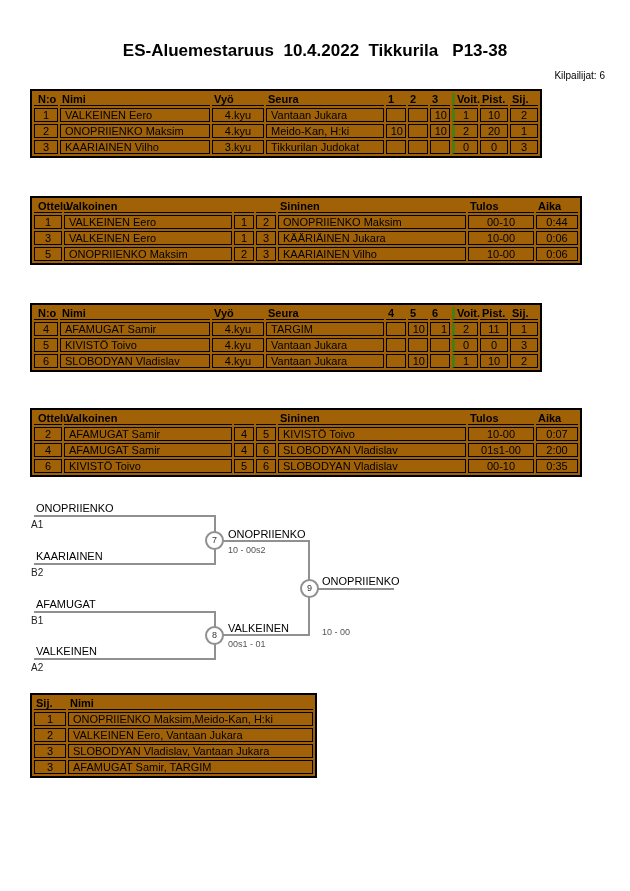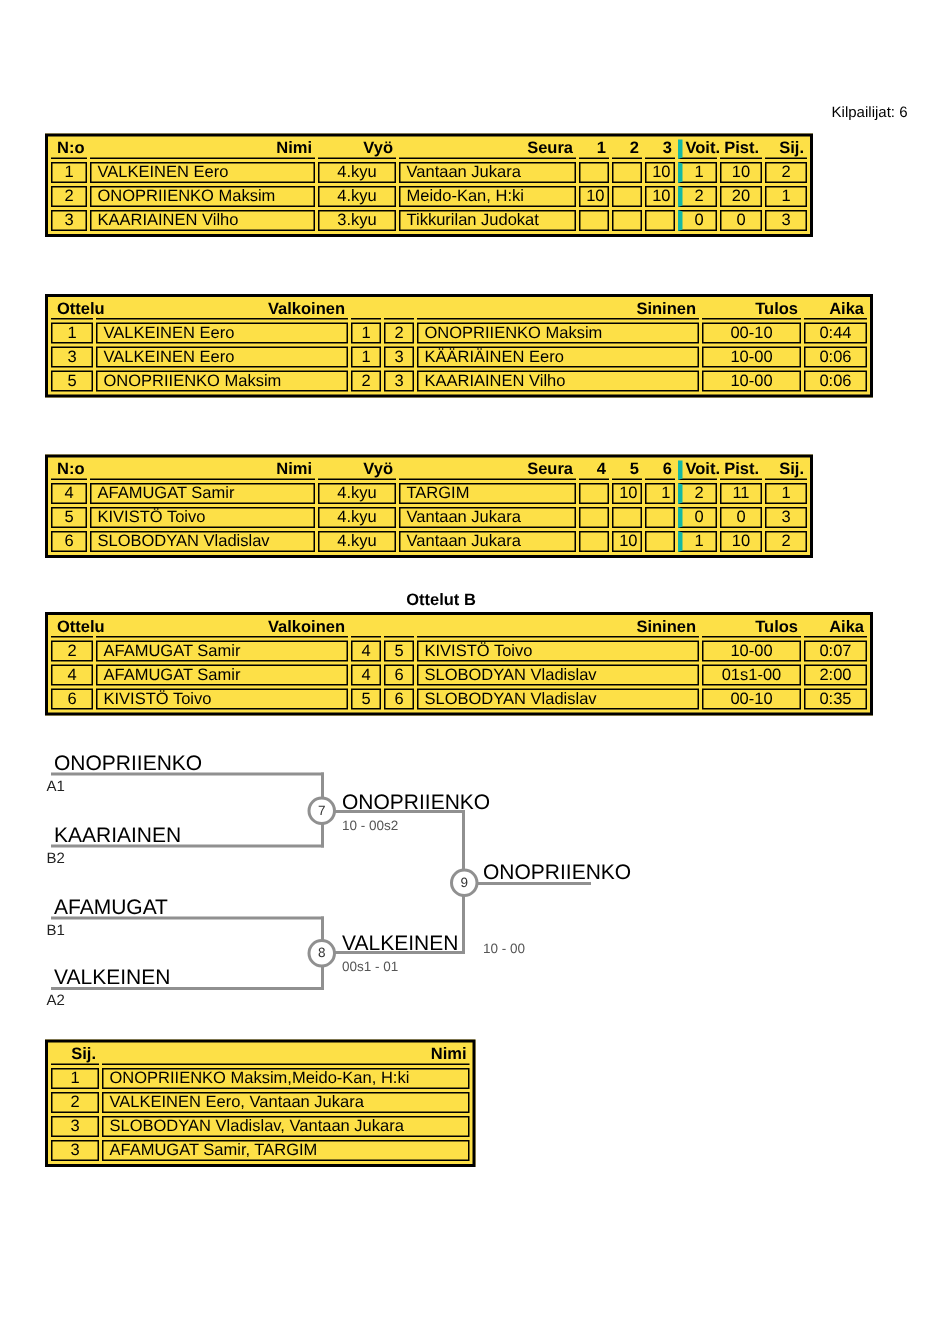--- a/index.html
+++ b/index.html
@@ -4,43 +4,44 @@
 <style>
   html,body{margin:0;padding:0;background:#fff;}
   .page{position:relative;width:630px;height:891px;background:#fff;color:#000;
         font-family:"Liberation Sans",sans-serif;overflow:hidden;}
   .abs{position:absolute;}
   .page-title{top:41px;left:0;width:630px;text-align:center;font-size:17px;
               font-weight:bold;white-space:pre;}
   .section-label{font-size:11px;font-weight:bold;text-align:center;white-space:nowrap;}
   .count-label{font-size:10px;white-space:nowrap;}
   table{border-collapse:separate;border-spacing:2px;border:2px solid #000;
-        table-layout:fixed;background:#fde047;}
+        table-layout:fixed;background:#a16207;}
   td,th{font-size:11px;height:12px;line-height:12px;padding:0 2px;
         overflow:visible;white-space:nowrap;vertical-align:middle;}
   td{border:1px solid #000;}
-  th{border:none;border-bottom:1px solid #000;font-weight:bold;text-align:right;}
+  th{border:none;border-bottom:1px solid #000;font-weight:bold;text-align:left;}
   .tl{text-align:left;padding-left:4px;}
   .tc{text-align:center;}
   .tr{text-align:right;padding-right:2px;}
-  .grp{border-left:3px solid #14b8a6;}
+  .grp{border-left:3px solid #4d7c0f;}
   
   .bline{background:#909090;}
-  .bname{font-size:14px;line-height:12px;white-space:nowrap;}
+  .bname{font-size:11px;line-height:12px;white-space:nowrap;}
   .bseed{font-size:10px;line-height:11px;white-space:nowrap;color:#222;}
   .bscore{font-size:9px;line-height:10px;white-space:nowrap;color:#555;}
   .bcircle{width:15px;height:15px;border:2px solid #909090;border-radius:50%;
            background:#fff;text-align:center;font-size:9px;line-height:15px;
            color:#333;}
 </style>
 </head>
 <body>
 
 <div class="page">
 
+  <div class="abs page-title">ES-Aluemestaruus  10.4.2022  Tikkurila   P13-38</div>
 
 
   <div class="abs count-label" style="top:70px;right:25px;">Kilpailijat: 6</div>
 
   <table class="abs" style="top:89px;left:30px;width:490px;">
     <colgroup>
         <col style="width:24px">
         <col style="width:150px">
         <col style="width:52px">
         <col style="width:118px">
@@ -131,21 +132,21 @@
       <td class="tc">2</td>
       <td class="tl">ONOPRIIENKO Maksim</td>
       <td class="tc">00-10</td>
       <td class="tc">0:44</td>
     </tr>
     <tr>
       <td class="tc">3</td>
       <td class="tl">VALKEINEN Eero</td>
       <td class="tc">1</td>
       <td class="tc">3</td>
-      <td class="tl">KÄÄRIÄINEN Eero</td>
+      <td class="tl">KÄÄRIÄINEN Jukara</td>
       <td class="tc">10-00</td>
       <td class="tc">0:06</td>
     </tr>
     <tr>
       <td class="tc">5</td>
       <td class="tl">ONOPRIIENKO Maksim</td>
       <td class="tc">2</td>
       <td class="tc">3</td>
       <td class="tl">KAARIAINEN Vilho</td>
       <td class="tc">10-00</td>
@@ -213,21 +214,20 @@
       <td class="tr"></td>
       <td class="tr">10</td>
       <td class="tr"></td>
       <td class="tc grp">1</td>
       <td class="tc">10</td>
       <td class="tc">2</td>
     </tr>
   </tbody>
     </table>
 
-  <div class="abs section-label" style="top:394px;left:30px;width:528px;">Ottelut B</div>
 
   <table class="abs" style="top:408px;left:30px;width:528px;">
     <colgroup>
         <col style="width:28px">
         <col style="width:168px">
         <col style="width:20px">
         <col style="width:20px">
       <col style="width:188px">
         <col style="width:66px">
         <col style="width:42px">

